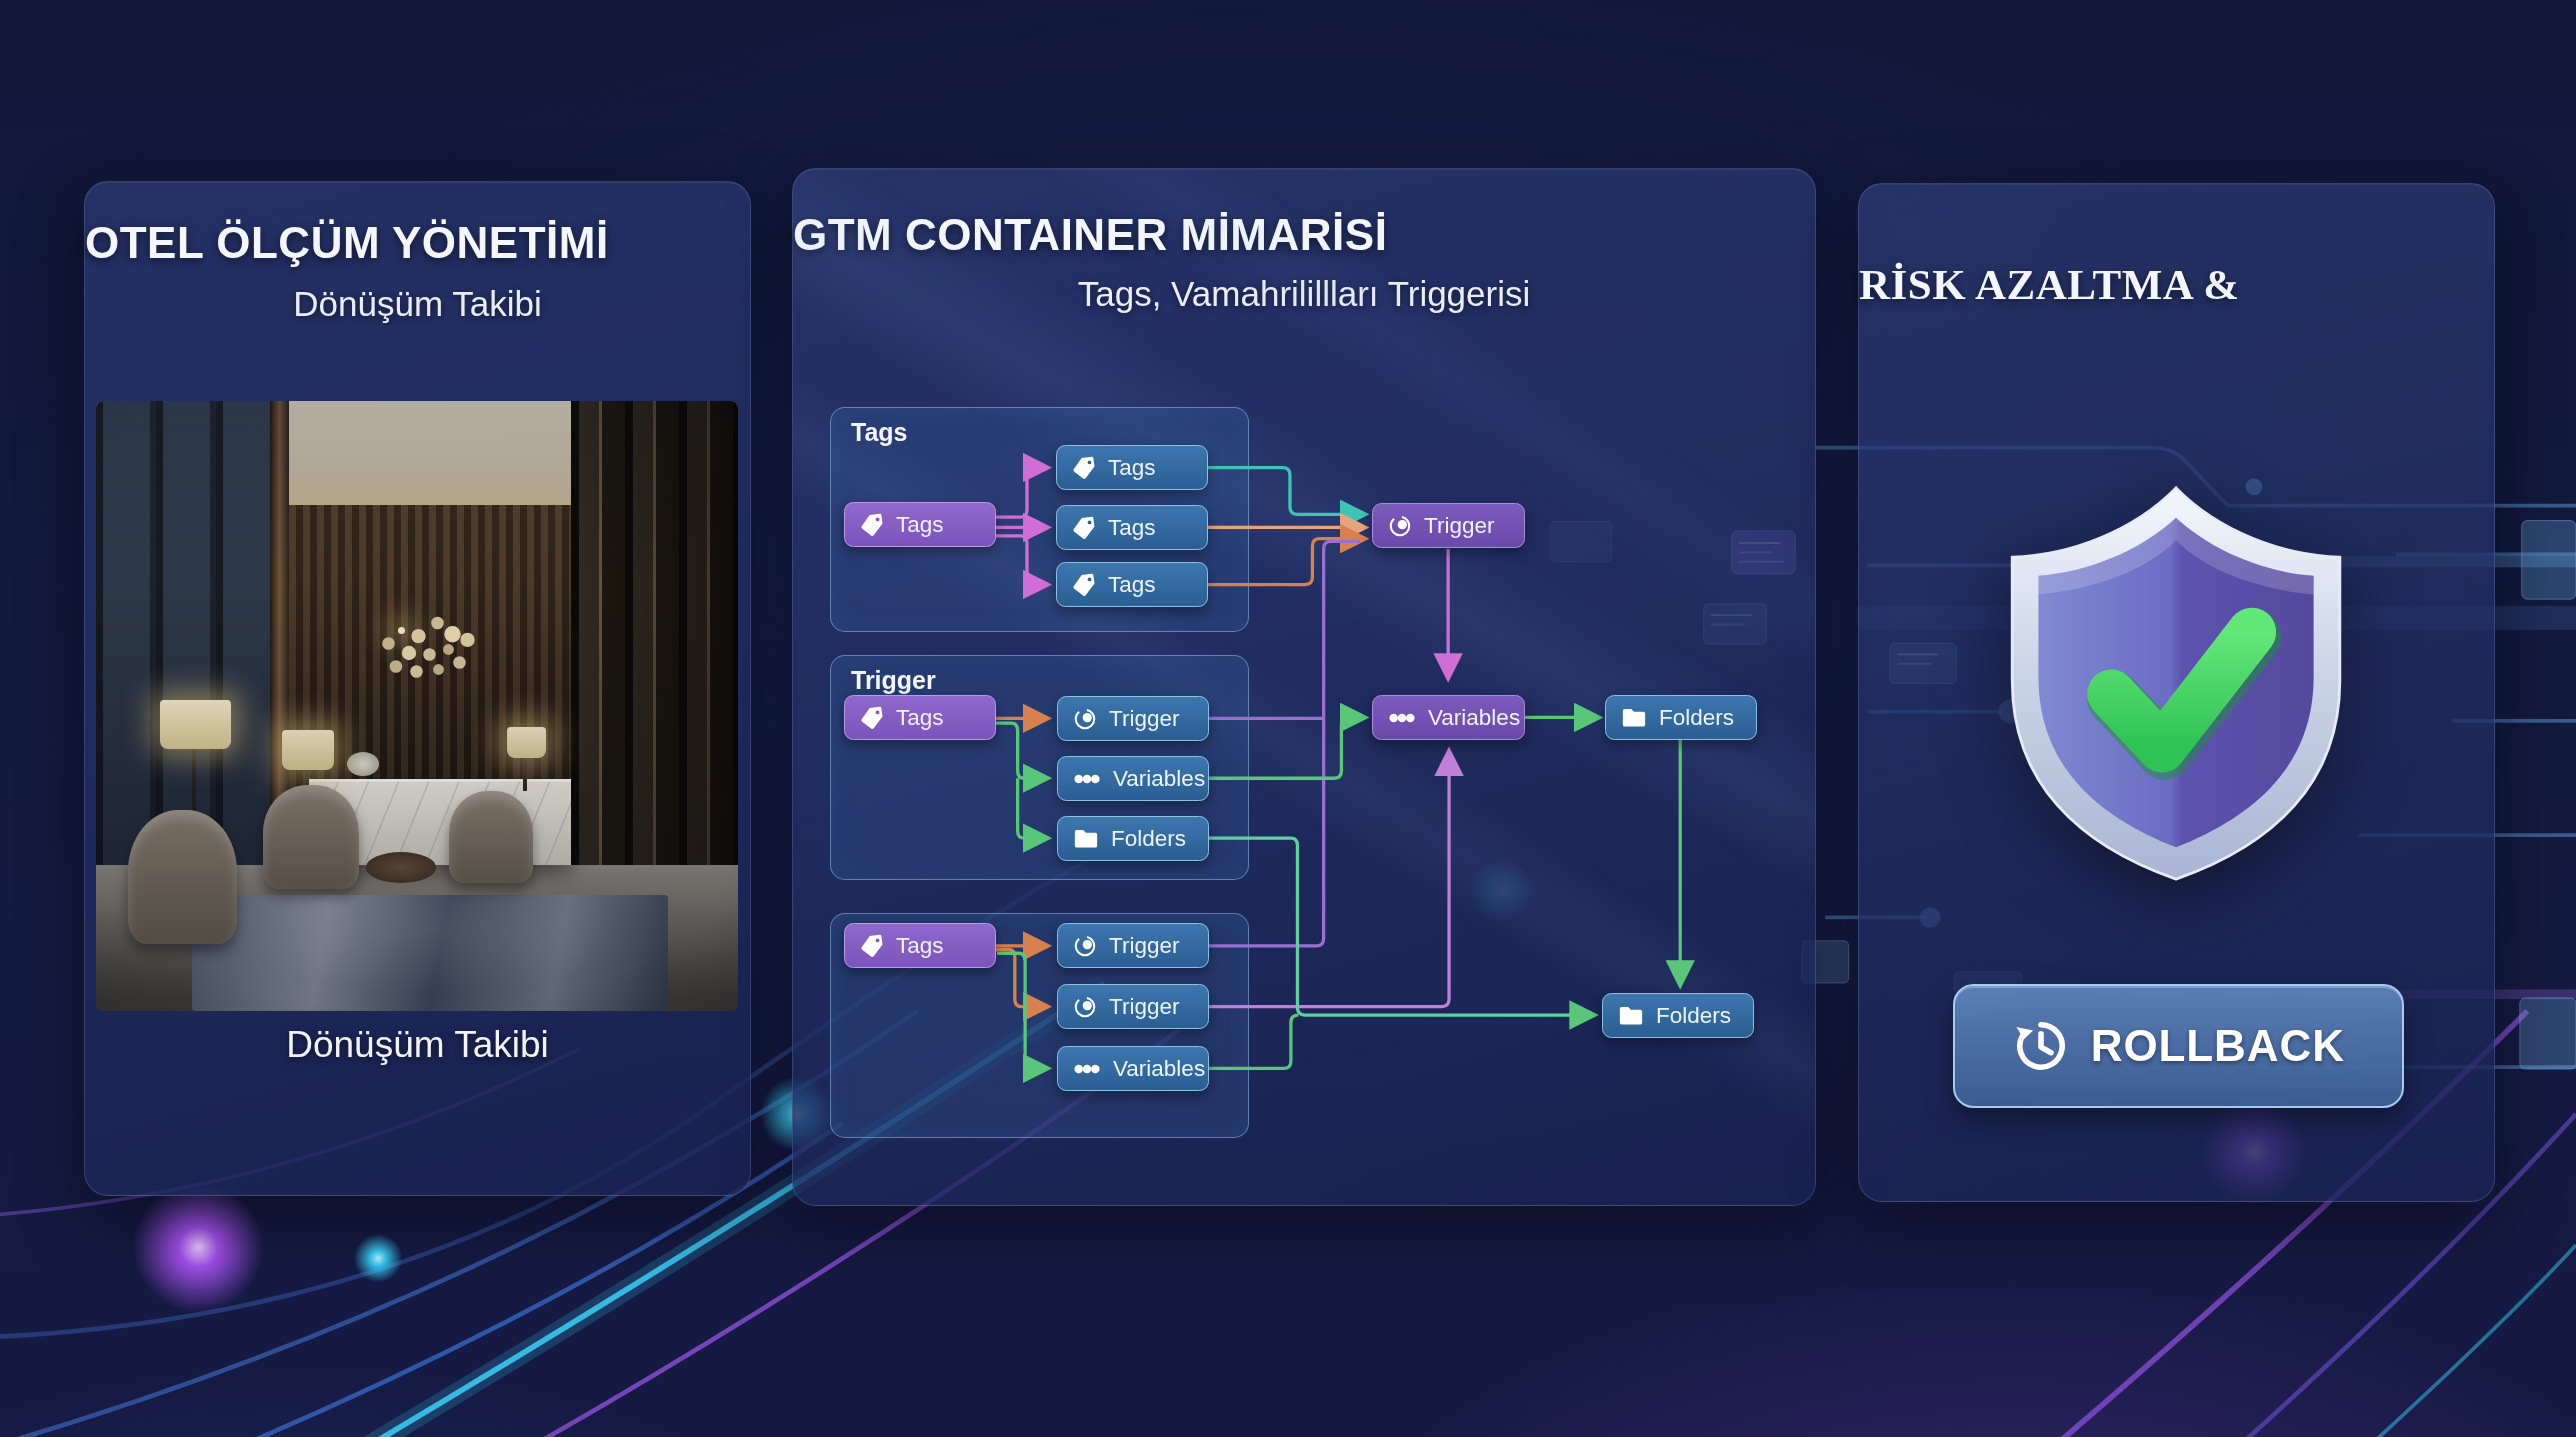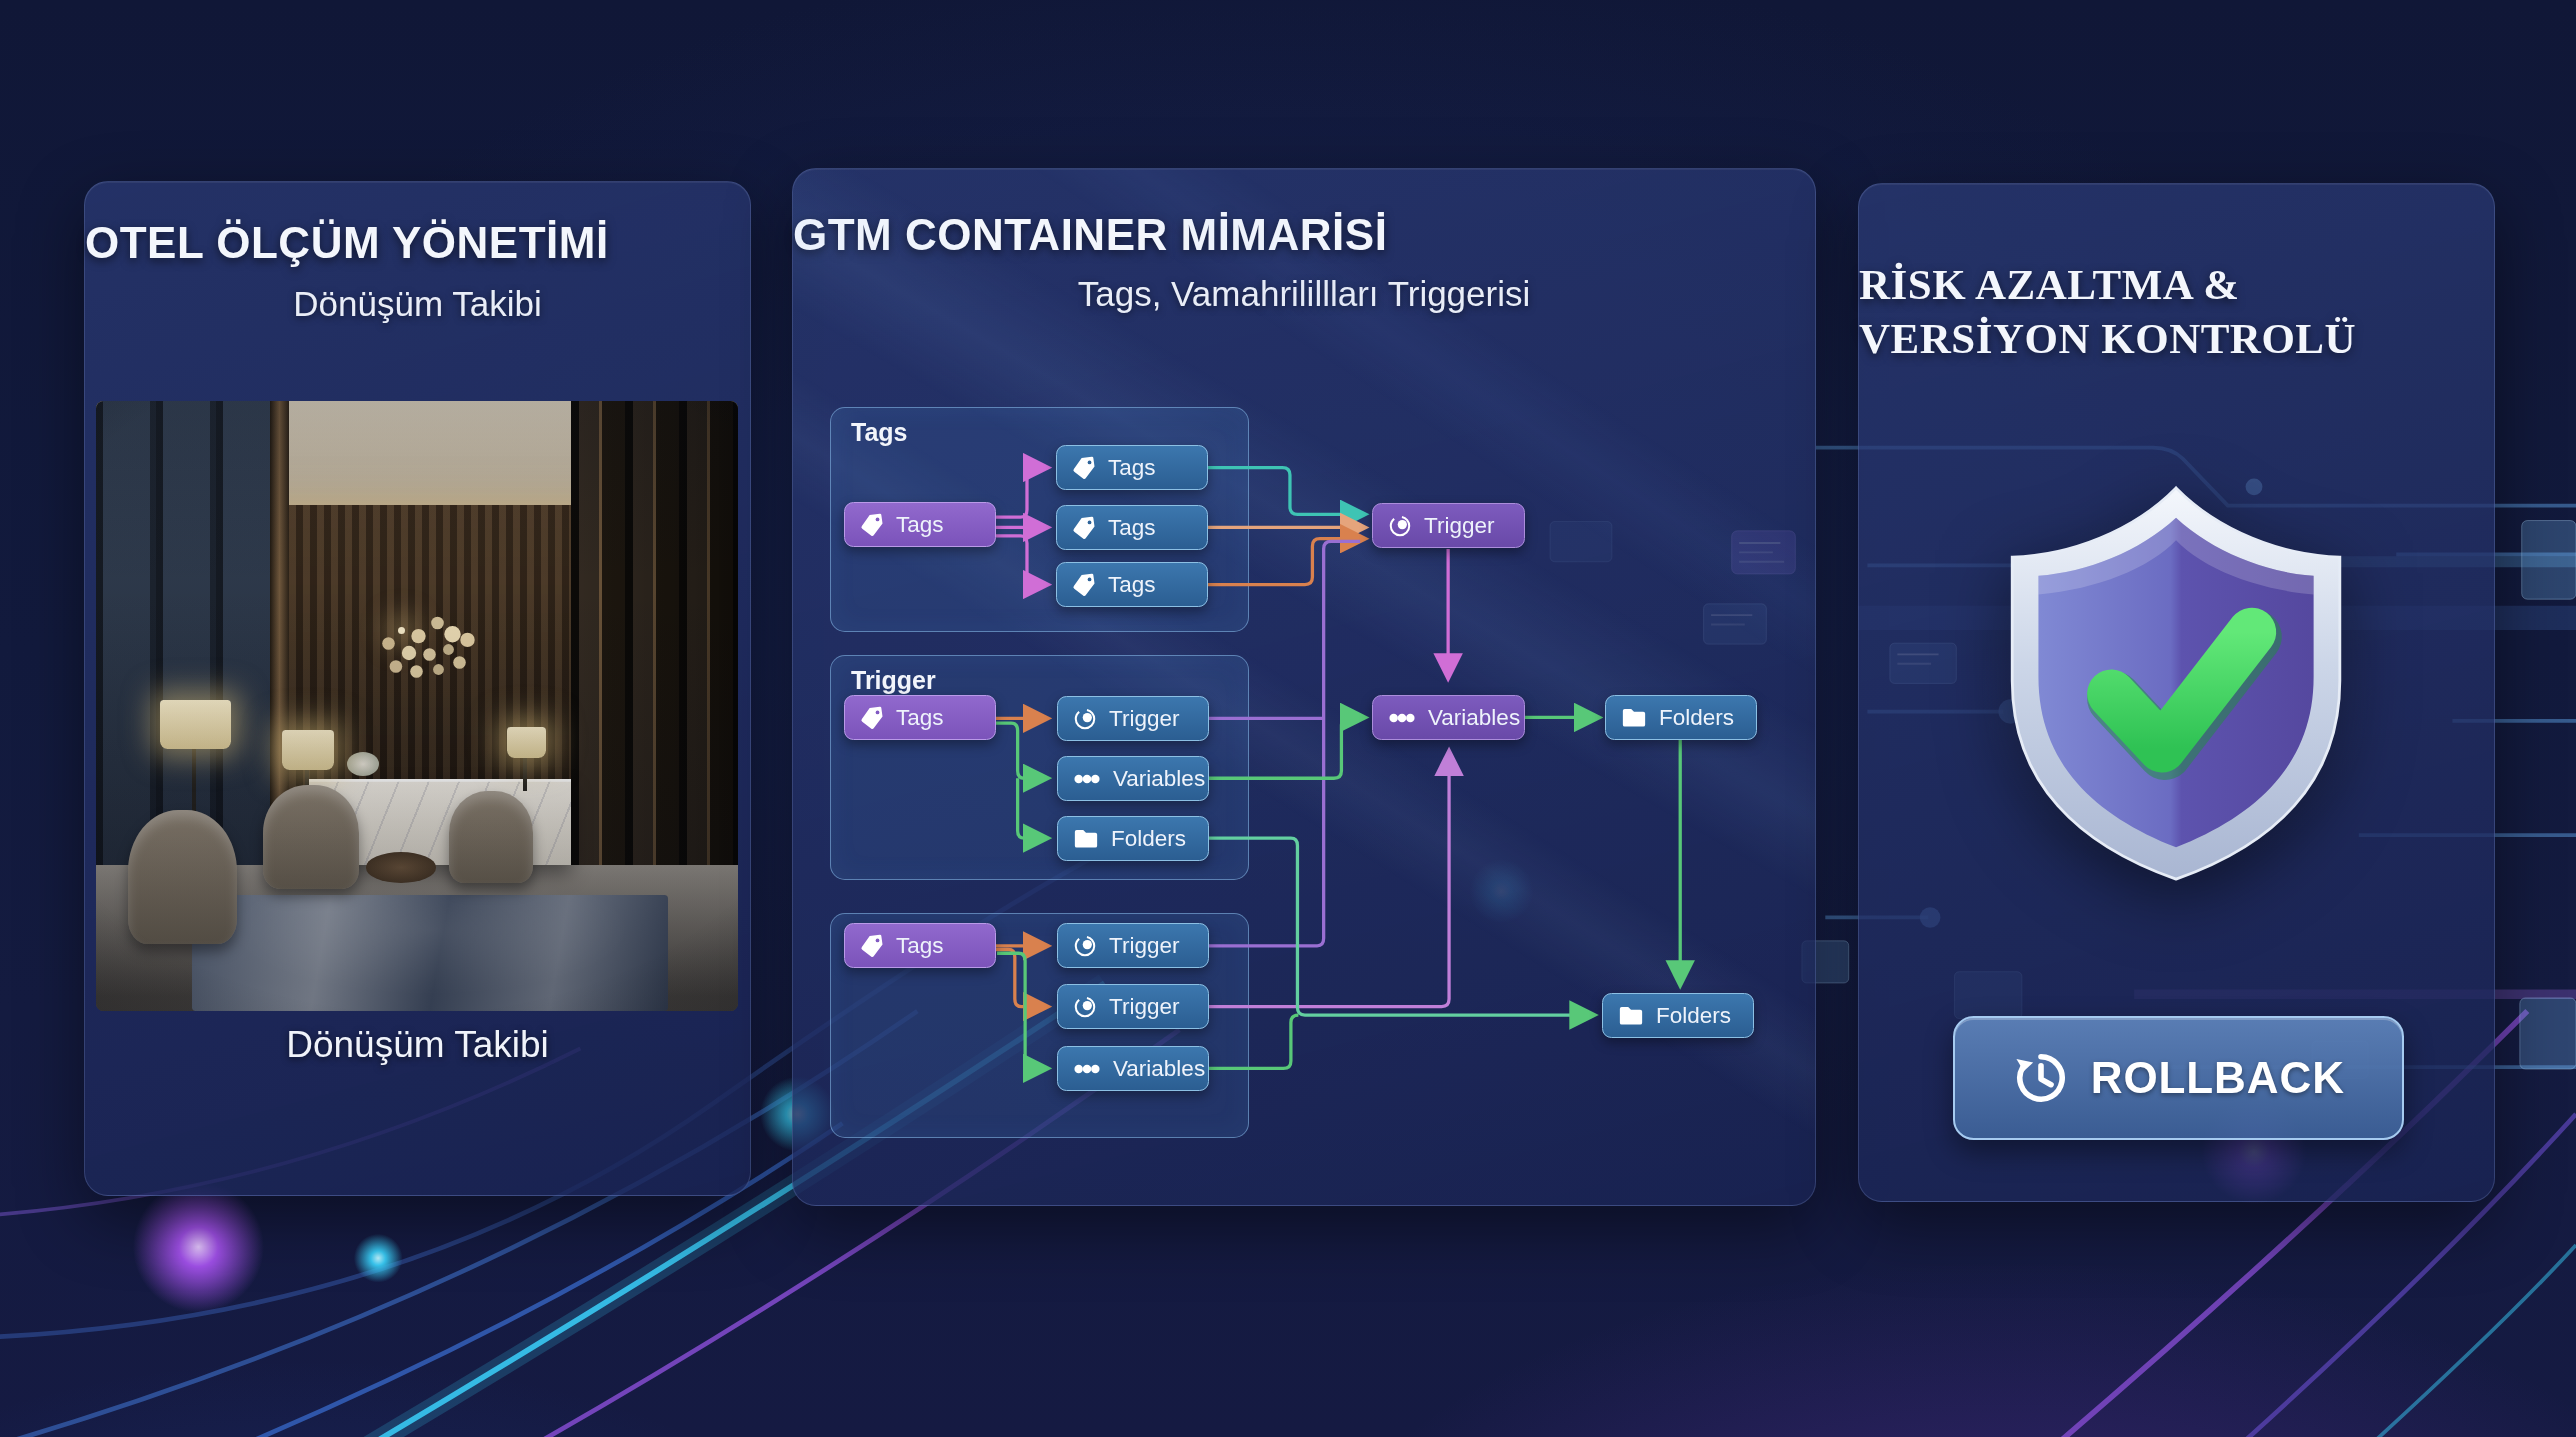--- a/index.html
+++ b/index.html
@@ -96,21 +96,21 @@
   .node.purple2{background:linear-gradient(180deg,#7d5bbe,#6949a8);border:1.9px solid #ab8ddb;}
   .node .ic{flex:0 0 auto;display:flex;}
   .conn{position:absolute;inset:0;pointer-events:none;}
   
   #right-panel{left:1858px;top:183px;width:635px;height:1017px;}
   #right-panel .panel-title{margin-top:74px;font-size:43px;line-height:54px;font-family:Liberation Serif, serif;}
   .shield-wrap{position:absolute;left:142px;top:298px;width:351px;height:403px;
     filter:drop-shadow(0 17px 34px rgba(0,0,0,.5));}
   .shield-glow{position:absolute;left:37px;top:243px;width:562px;height:524px;border-radius:50%;
     background:radial-gradient(closest-side, rgba(120,140,255,.22), transparent 70%);}
-  .rollback{position:absolute;left:94px;top:832px;width:447px;height:120px;border-radius:20.6px;
+  .rollback{position:absolute;left:94px;top:800px;width:447px;height:120px;border-radius:20.6px;
     background:linear-gradient(180deg, rgba(100,140,196,.85), rgba(64,102,158,.85));
     border:2.8px solid #a6cbf0;display:flex;align-items:center;justify-content:center;gap:20.6px;
     box-shadow:0 11.2px 28px rgba(0,0,0,.4), inset 0 1.9px 0 rgba(255,255,255,.25);cursor:pointer;}
   .rollback-label{color:#fff;font-size:44px;font-weight:bold;letter-spacing:0.9px;
     text-shadow:0 1.9px 5.6px rgba(0,0,0,.4);}
 </style>
 </head>
 <body>
 
 <div class="stage">
@@ -430,21 +430,20 @@
           </span>
         <span>Folders</span>
       </div>
 
     </div>
   </div>
 
   <div class="panel" id="right-panel">
     <div class="panel-title">
       <div>RİSK AZALTMA &amp;</div>
-      <div>VERSİYON KONTROLÜ</div>
     </div>
 
     <div class="shield-glow"></div>
     <div class="shield-wrap">
       <svg width="351" height="403" viewBox="0 0 375 430">
         <defs>
           <linearGradient id="sh-outer" x1="0" y1="0" x2="0" y2="1">
             <stop offset="0%" stop-color="#f4f7fc"></stop>
               <stop offset="45%" stop-color="#ccd6e8"></stop>
               <stop offset="100%" stop-color="#a9b6d2"></stop>

